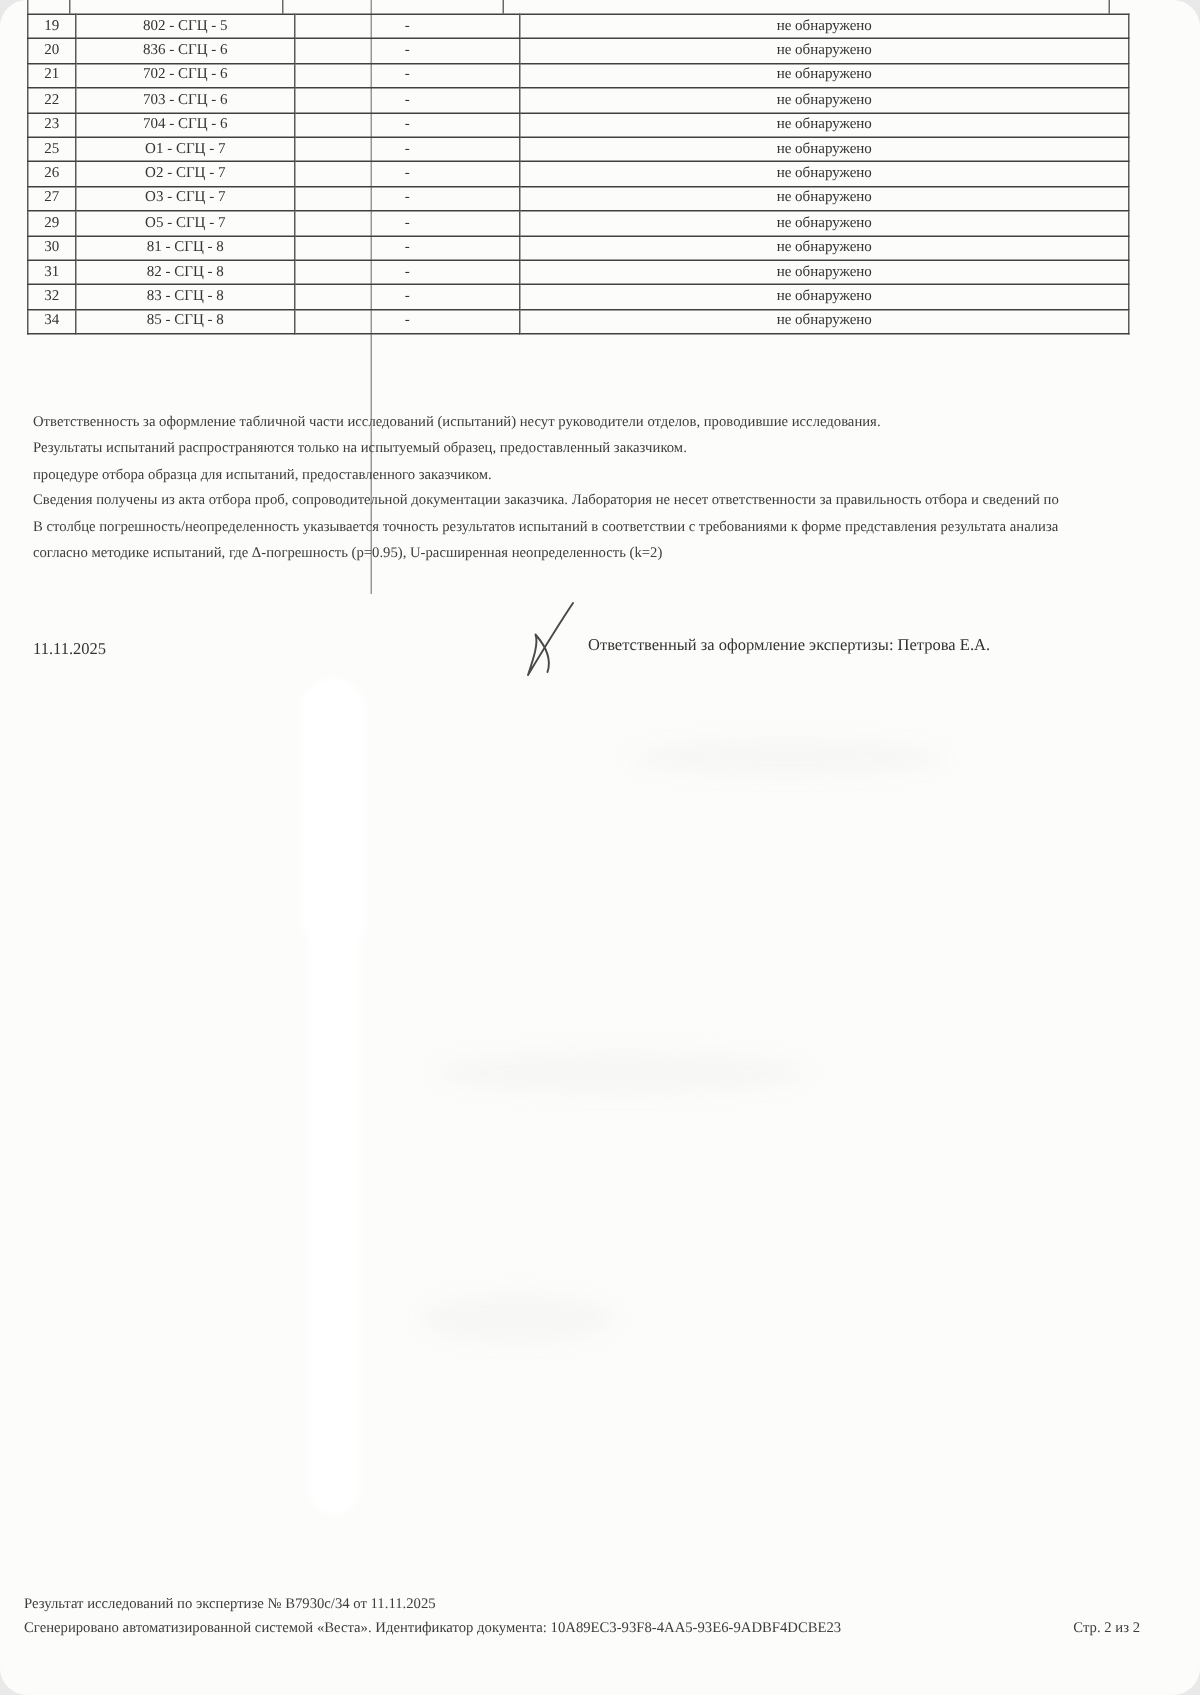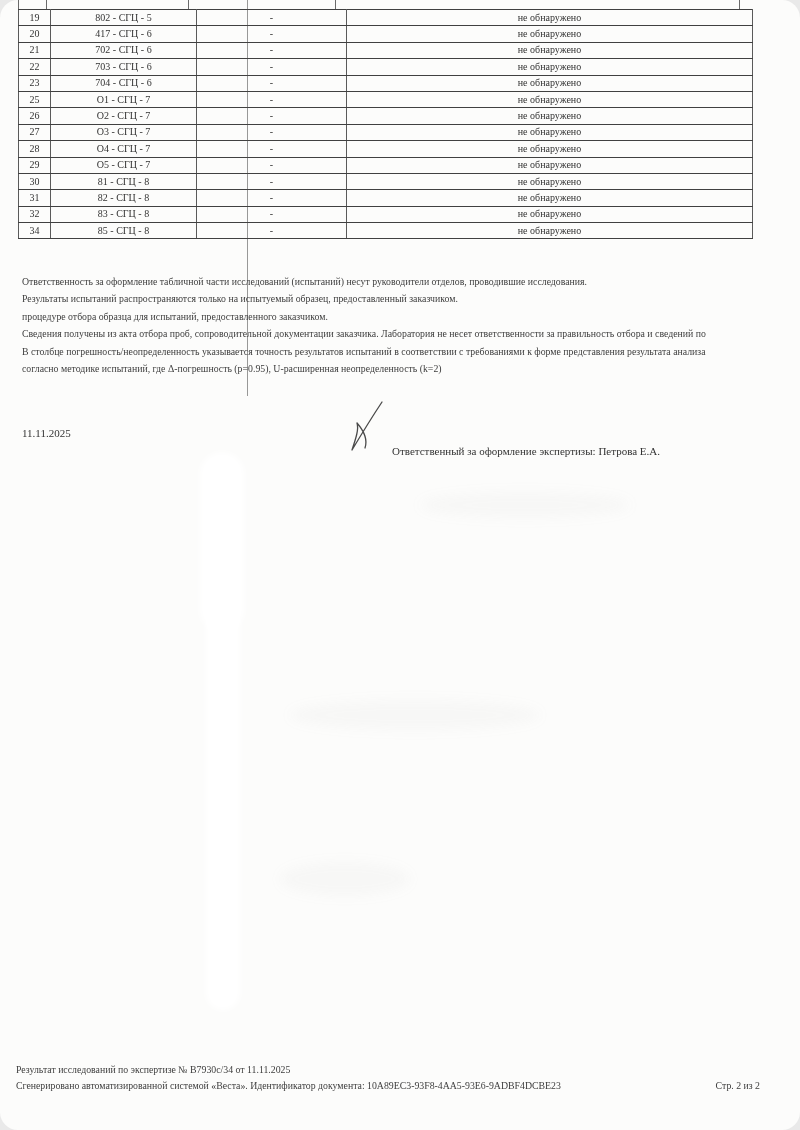--- a/index.html
+++ b/index.html
@@ -37,21 +37,21 @@
   }
   
   .notes{
     position:absolute;left:22px;top:276px;width:760px;
     font-size:9.8px;color:#3d3d3d;
   }
   .notes .note-line{height:17.4px;white-space:nowrap;overflow:hidden;}
   
   .signoff-date{position:absolute;left:22px;top:427px;font-size:11px;color:#333;}
   .signature-svg{position:absolute;left:338px;top:398px;}
-  .signoff-label{position:absolute;left:392px;top:445px;font-size:11px;color:#333;white-space:nowrap;}
+  .signoff-label{position:absolute;left:392px;top:424px;font-size:11px;color:#333;white-space:nowrap;}
   
   .white-strip{
     position:absolute;background:#ffffff;filter:blur(3px);
   }
   .strip-a{left:200px;top:452px;width:44px;height:180px;border-radius:22px;}
   .strip-b{left:206px;top:560px;width:34px;height:450px;border-radius:17px;}
   .smudge{position:absolute;border-radius:50%;filter:blur(6px);}
   .smudge-1{left:420px;top:492px;width:210px;height:26px;background:rgba(150,165,150,0.05);}
   .smudge-2{left:290px;top:700px;width:250px;height:30px;background:rgba(150,160,150,0.05);}
   .smudge-3{left:280px;top:862px;width:130px;height:34px;background:rgba(150,160,150,0.05);}
@@ -77,21 +77,21 @@
   <table class="results-table scan">
     <tbody>
         <tr>
           <td class="col-num">19</td>
           <td class="col-name">802 - СГЦ - 5</td>
           <td class="col-dash">-</td>
           <td class="col-res">не обнаружено</td>
         </tr>
         <tr>
           <td class="col-num">20</td>
-          <td class="col-name">417 - СГЦ - 6</td>
+          <td class="col-name">836 - СГЦ - 6</td>
           <td class="col-dash">-</td>
           <td class="col-res">не обнаружено</td>
         </tr>
         <tr>
           <td class="col-num">21</td>
           <td class="col-name">702 - СГЦ - 6</td>
           <td class="col-dash">-</td>
           <td class="col-res">не обнаружено</td>
         </tr>
         <tr>
@@ -114,26 +114,20 @@
         </tr>
         <tr>
           <td class="col-num">26</td>
           <td class="col-name">О2 - СГЦ - 7</td>
           <td class="col-dash">-</td>
           <td class="col-res">не обнаружено</td>
         </tr>
         <tr>
           <td class="col-num">27</td>
           <td class="col-name">О3 - СГЦ - 7</td>
-          <td class="col-dash">-</td>
-          <td class="col-res">не обнаружено</td>
-        </tr>
-        <tr>
-          <td class="col-num">28</td>
-          <td class="col-name">О4 - СГЦ - 7</td>
           <td class="col-dash">-</td>
           <td class="col-res">не обнаружено</td>
         </tr>
         <tr>
           <td class="col-num">29</td>
           <td class="col-name">О5 - СГЦ - 7</td>
           <td class="col-dash">-</td>
           <td class="col-res">не обнаружено</td>
         </tr>
         <tr>

